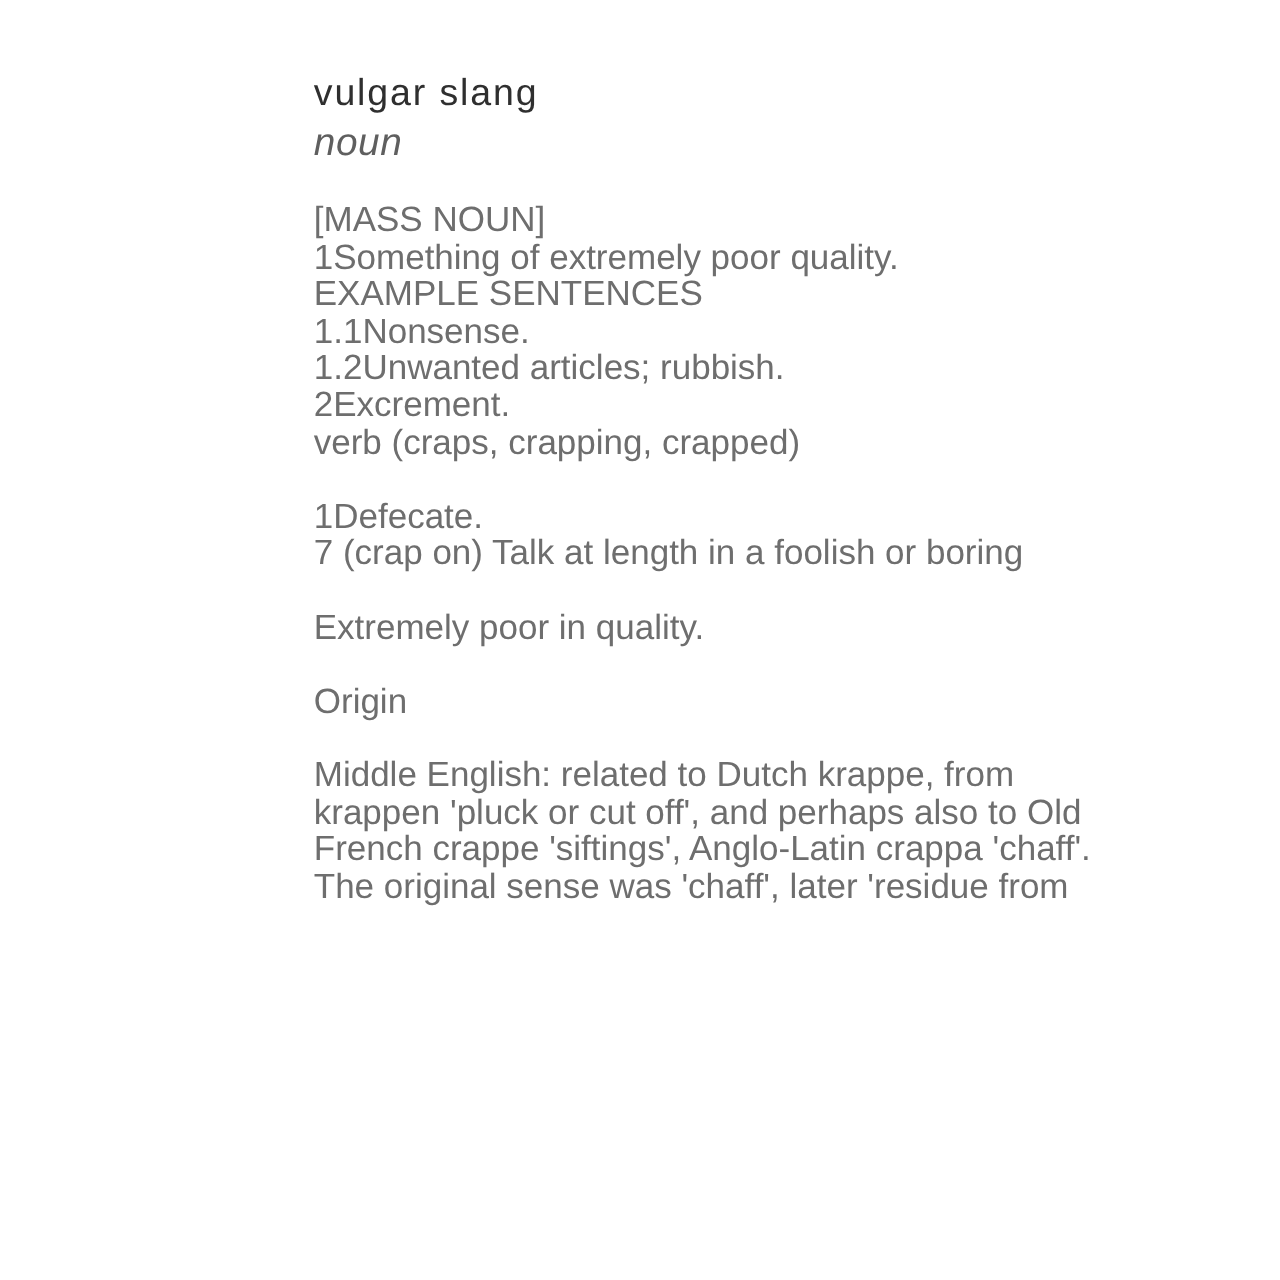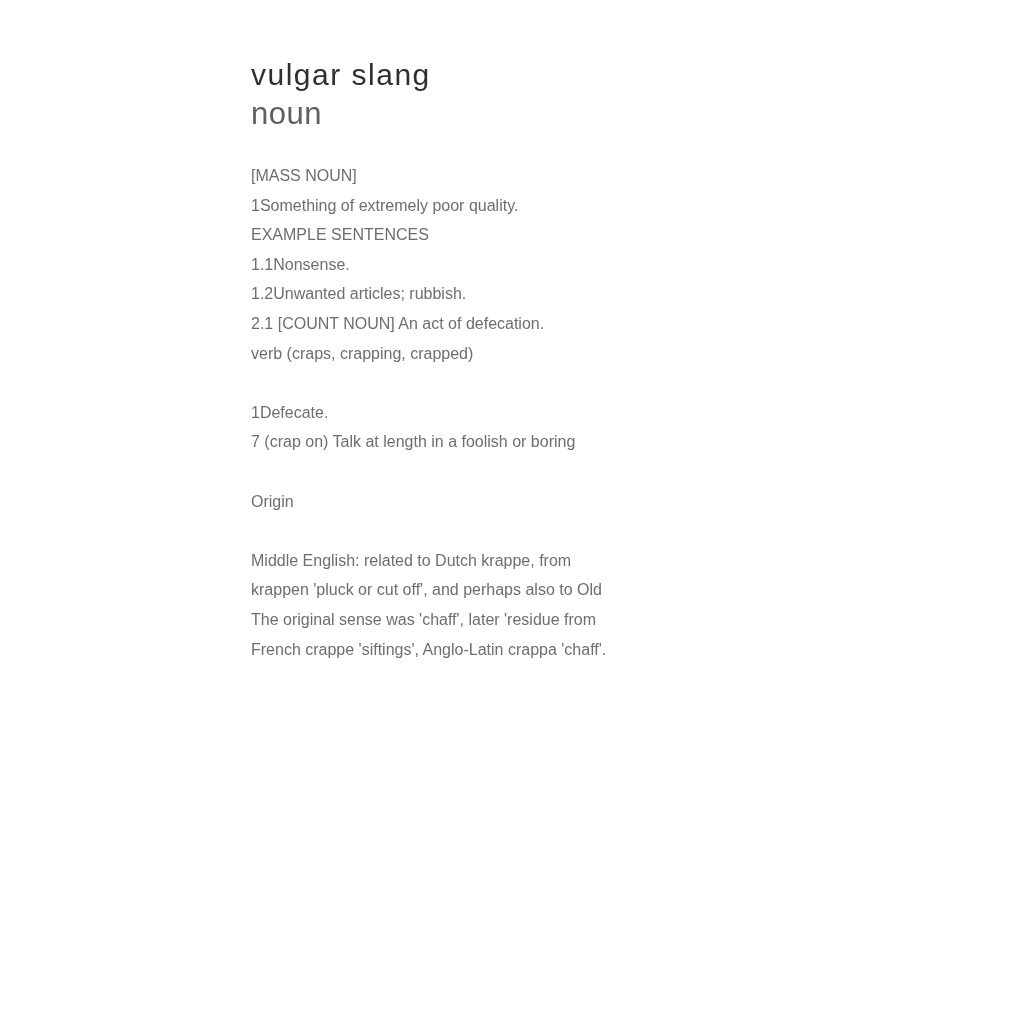--- a/index.html
+++ b/index.html
@@ -31,24 +31,25 @@
     font-family: "Liberation Sans", sans-serif;
   }
   .pos {
     margin: 0;
     font-size: 31px;
     line-height: 40px;
     font-weight: 400;
     letter-spacing: 0.5px;
     color: #5f5f5f;
     font-family: "Liberation Sans", sans-serif;
+    font-style: italic;
   }
   .body-text {
     margin-top: 27px;
-    font-size: 16px;
+    font-size: 28px;
     line-height: 29.6px;
     color: #6e6e6e;
   }
   .block {
     margin: 0 0 29.6px 0;
   }
   .block:last-child {
     margin-bottom: 0;
   }
   .line {
@@ -66,38 +67,39 @@
     <h2 class="pos">noun</h2>
 
     <div class="body-text">
 
       <div class="block">
         <div class="line">[MASS NOUN]</div>
         <div class="line">1Something of extremely poor quality.</div>
         <div class="line">EXAMPLE SENTENCES</div>
         <div class="line">1.1Nonsense.</div>
         <div class="line">1.2Unwanted articles; rubbish.</div>
-        <div class="line">2.1 [COUNT NOUN] An act of defecation.</div>
+        <div class="line">2Excrement.</div>
         <div class="line">verb (craps, crapping, crapped)</div>
       </div>
 
       <div class="block">
         <div class="line">1Defecate.</div>
         <div class="line">7 (crap on) Talk at length in a foolish or boring</div>
       </div>
 
       <div class="block">
+        <div class="line">Extremely poor in quality.</div>
       </div>
 
       <div class="block">
         <div class="line">Origin</div>
       </div>
 
       <div class="block">
         <div class="line">Middle English: related to Dutch krappe, from</div>
         <div class="line">krappen 'pluck or cut off', and perhaps also to Old</div>
+        <div class="line">French crappe 'siftings', Anglo-Latin crappa 'chaff'.</div>
         <div class="line">The original sense was 'chaff', later 'residue from</div>
-        <div class="line">French crappe 'siftings', Anglo-Latin crappa 'chaff'.</div>
       </div>
 
     </div>
   </div>
 </div>
 
 </body></html>

